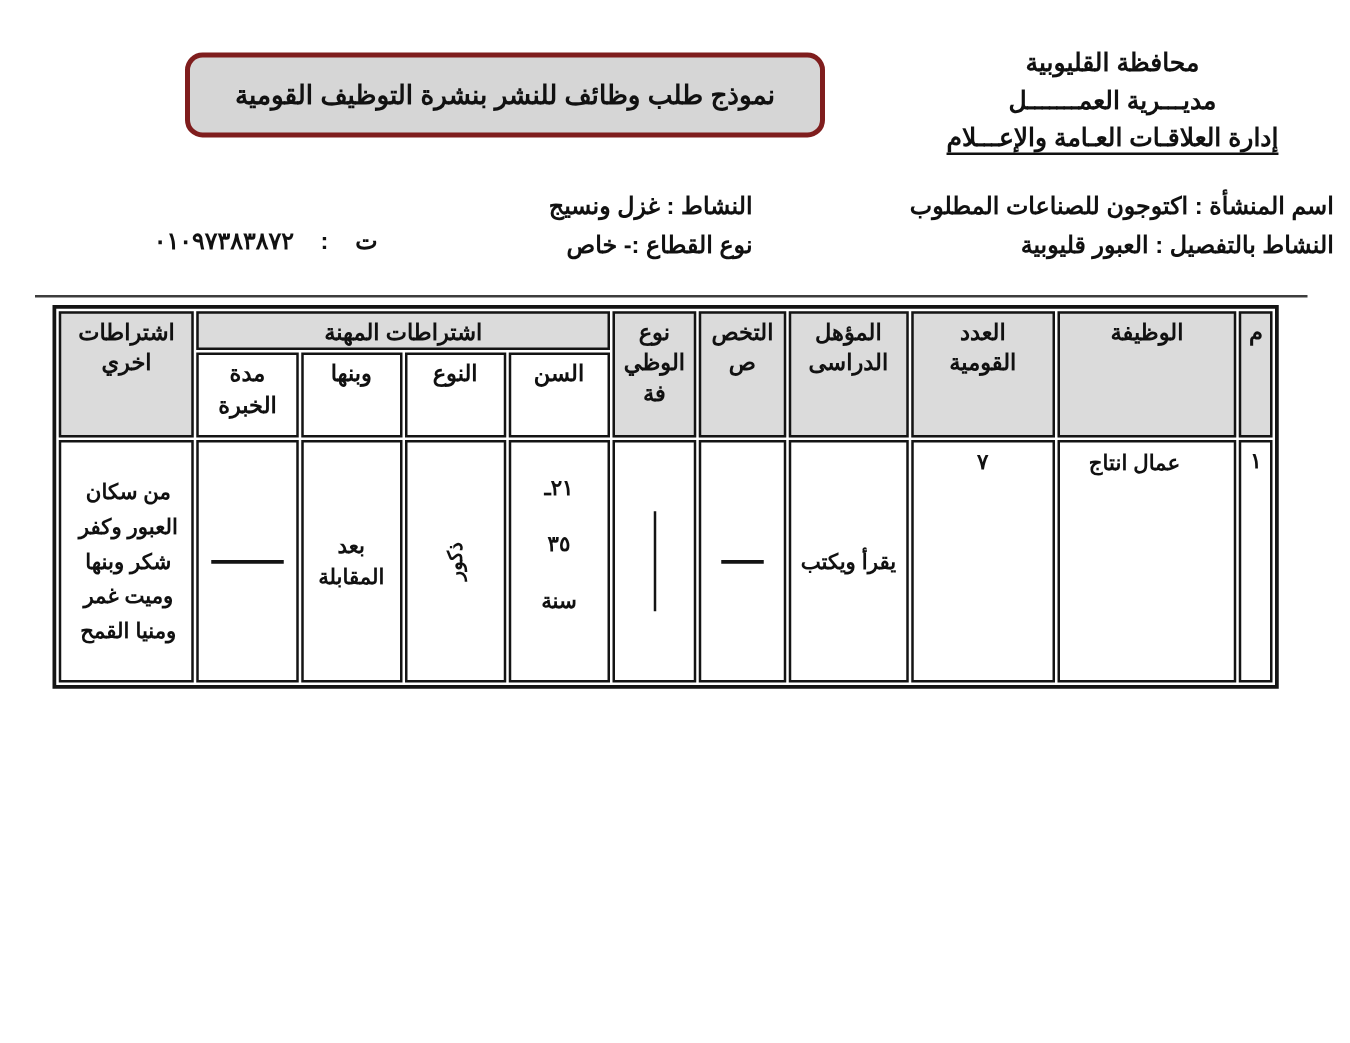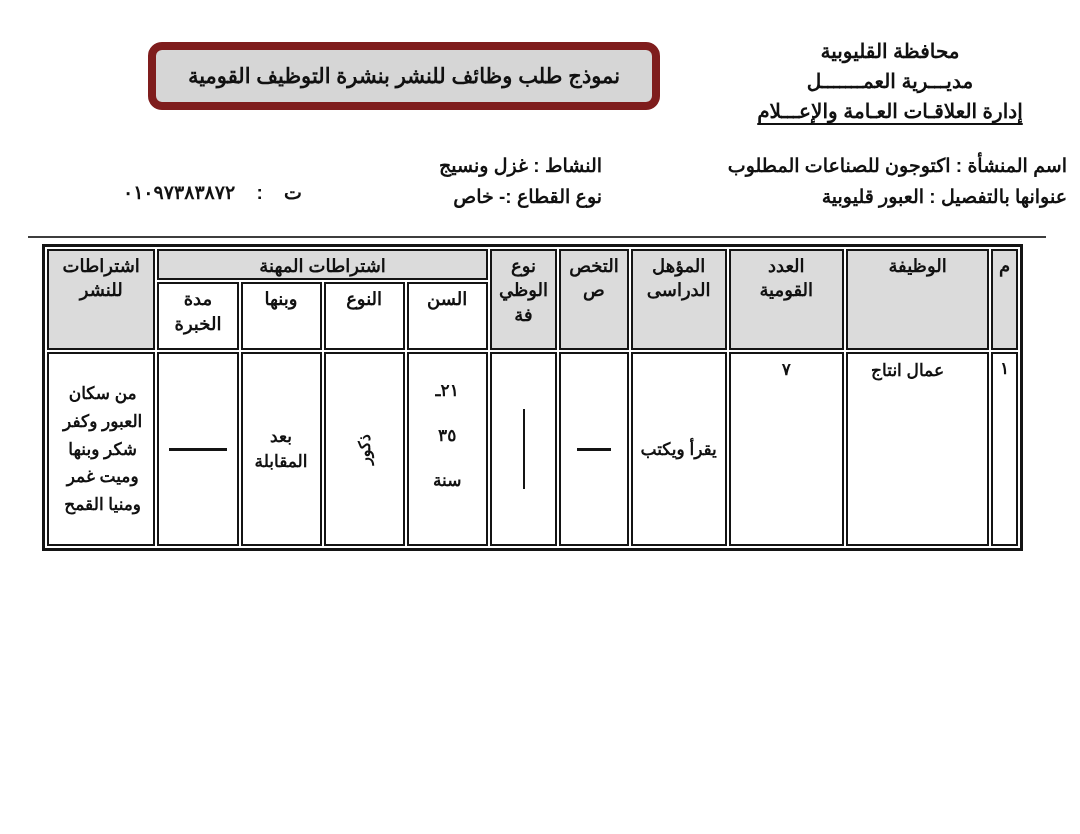--- a/index.html
+++ b/index.html
@@ -20,21 +20,21 @@
   }
   .org-line{white-space:nowrap;}
   .org-line.underlined{
     text-decoration:underline;
     text-decoration-thickness:2px;
     text-underline-offset:5px;
   }
   
   .title-box{
     position:absolute; top:42px; left:148px; width:512px; height:68px;
-    background:#d6d6d6; border:8px solid #7f1d1d; border-radius:14px;
+    background:#d6d6d6; border:4px solid #7f1d1d; border-radius:14px;
     display:flex; align-items:center; justify-content:center;
     font-size:21px; box-sizing:border-box; text-align:center;
   }
   
   .info-name{
     position:absolute; top:150px; right:13px; text-align:right;
     font-size:19px; line-height:1.65; white-space:nowrap;
   }
   .info-activity{
     position:absolute; top:150px; right:478px; text-align:right;
@@ -108,21 +108,21 @@
     <div class="org-line">مديـــرية العمـــــــل</div>
     <div class="org-line underlined">إدارة العلاقـات العـامة والإعـــلام</div>
   </div>
 
   <div class="title-box">
     <span>نموذج طلب وظائف للنشر بنشرة التوظيف القومية</span>
   </div>
 
   <div class="info-name">
     <div>اسم المنشأة : اكتوجون للصناعات المطلوب</div>
-    <div>عنوانها بالتفصيل : العبور قليوبية</div>
+    <div>النشاط بالتفصيل : العبور قليوبية</div>
   </div>
 
   <div class="info-activity">
     <div>النشاط : غزل ونسيج</div>
     <div>نوع القطاع :- خاص</div>
   </div>
 
   <div class="phone">ت : ٠١٠٩٧٣٨٣٨٧٢</div>
 
   <div class="top-rule"></div>
@@ -136,21 +136,21 @@
 القومية</th>
         <th class="c-qual" rowspan="2">المؤهل
 الدراسى</th>
         <th class="c-spec" rowspan="2">التخص
 ص</th>
         <th class="c-jtype" rowspan="2">نوع
 الوظي
 فة</th>
         <th colspan="4">اشتراطات المهنة</th>
         <th class="c-other" rowspan="2">اشتراطات
-للنشر</th>
+اخري</th>
       </tr>
       <tr class="r2">
         <th class="c-age">السن</th>
         <th class="c-gender">النوع</th>
         <th class="c-wage">وبنها</th>
         <th class="c-exp">مدة الخبرة</th>
       </tr>
       <tr class="r3">
         <td class="cell-num">١</td>
         <td class="cell-job">عمال انتاج</td>

